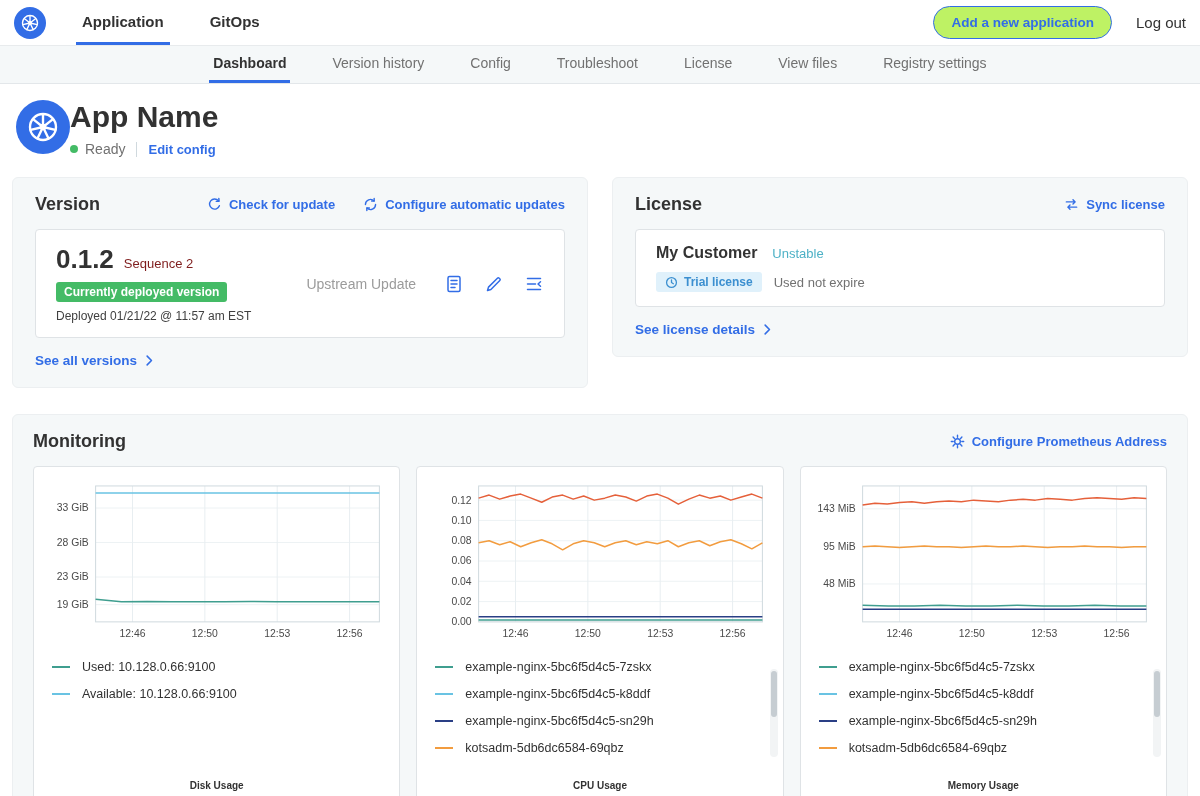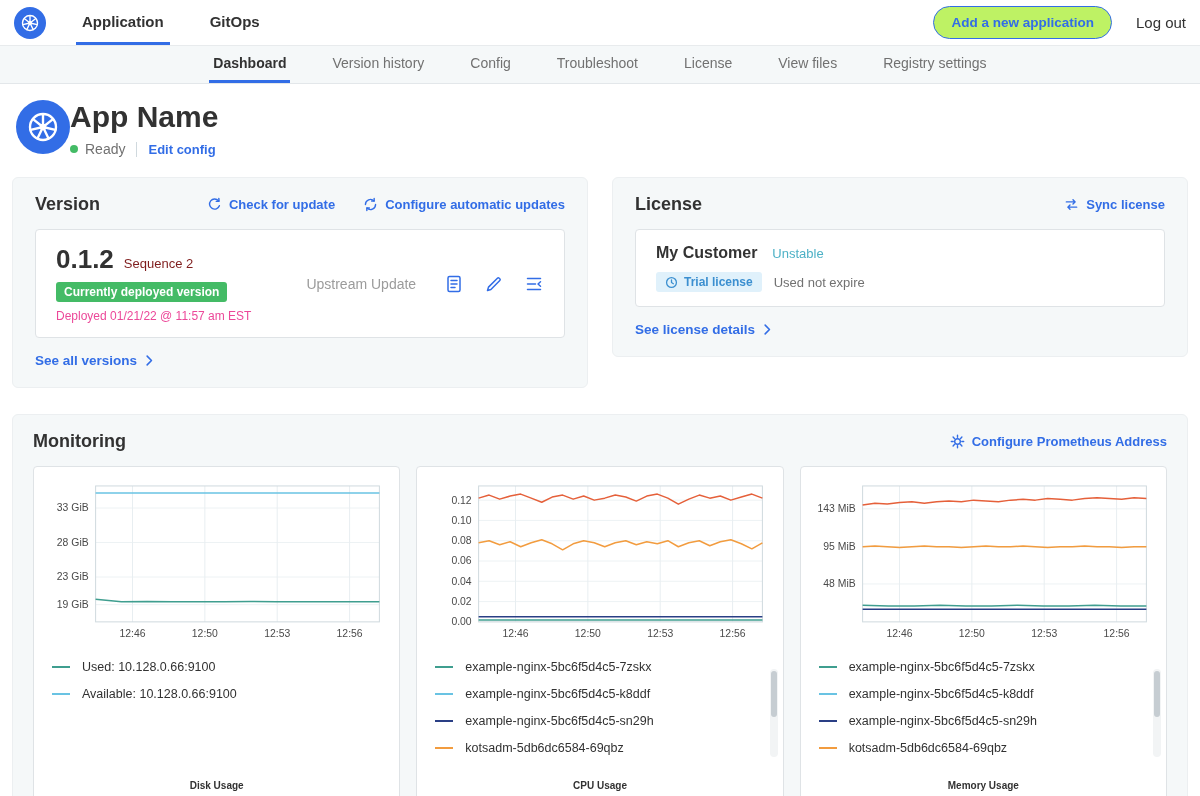--- a/index.html
+++ b/index.html
@@ -44,21 +44,21 @@
   .panel-links { margin-left:auto; display:flex; gap:28px; }
   .icon-link { display:flex; align-items:center; gap:7px; color:#326de6; font-size:13px; font-weight:bold; cursor:pointer; white-space:nowrap; }
   .icon-link svg { display:block; flex:none; }
   .inner-card { background:#fff; border:1px solid #dfe3e6; border-radius:4px; margin-top:14px; padding:14px 20px; }
 
   .ver-card { display:flex; align-items:center; }
   .ver-number-row { display:flex; align-items:baseline; gap:10px; }
   .ver-number { font-size:26px; font-weight:bold; }
   .ver-seq { font-size:13px; color:#7f1d1d; }
   .deployed-badge { display:inline-block; margin-top:7px; background:#44bb66; color:#fff; font-size:12px; font-weight:bold; padding:3px 8px; border-radius:3px; }
-  .deployed-at { margin-top:7px; font-size:12px; color:#ec4899; }
+  .deployed-at { margin-top:7px; font-size:12px; color:#404040; }
   .upstream { margin-left:55px; color:#9b9b9b; font-size:14px; }
   .ver-icons { margin-left:auto; display:flex; gap:20px; color:#326de6; }
   .ver-icons svg { cursor:pointer; }
 
   .see-link { margin-top:15px; display:inline-flex; align-items:center; gap:7px; font-size:13.5px; }
 
   .lic-row1 { display:flex; align-items:center; gap:15px; }
   .customer-name { font-size:16px; font-weight:bold; }
   .channel { font-size:13px; color:#4db1c6; }
   .lic-row2 { display:flex; align-items:center; gap:12px; margin-top:10px; }

